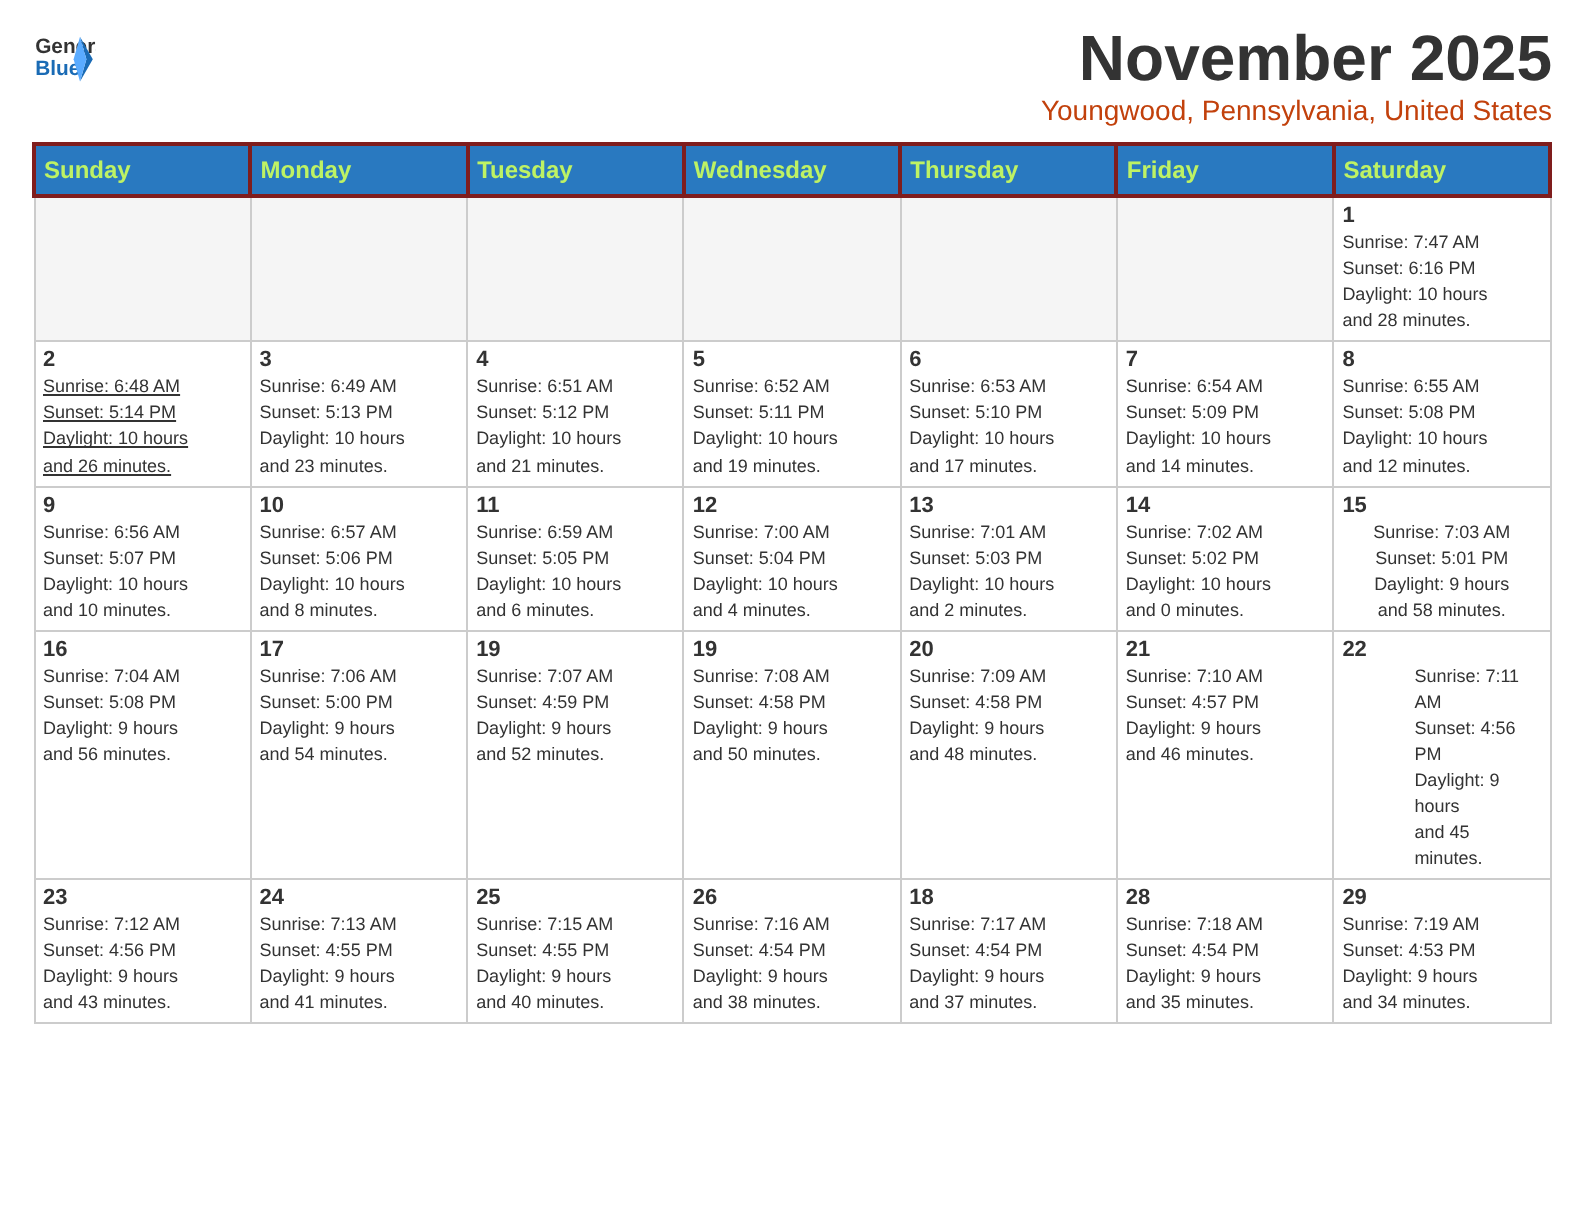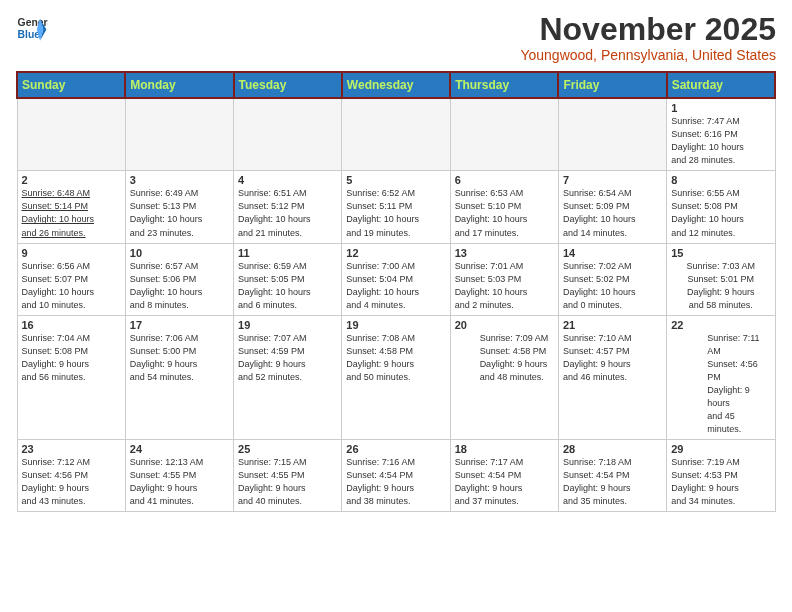--- a/index.html
+++ b/index.html
@@ -254,21 +254,21 @@
           </td>
           <td>
             <span class="day-num">19</span>
             <div class="day-info" style="white-space: pre-line;">Sunrise: 7:08 AM
 Sunset: 4:58 PM
 Daylight: 9 hours
 and 50 minutes.</div>
           </td>
           <td>
             <span class="day-num">20</span>
-            <div class="day-info" style="white-space: pre-line; margin-left: 25px;">Sunrise: 7:09 AM
+            <div class="day-info" style="white-space: pre-line;">Sunrise: 7:09 AM
 Sunset: 4:58 PM
 Daylight: 9 hours
 and 48 minutes.</div>
           </td>
           <td>
             <span class="day-num">21</span>
             <div class="day-info" style="white-space: pre-line;">Sunrise: 7:10 AM
 Sunset: 4:57 PM
 Daylight: 9 hours
 and 46 minutes.</div>
@@ -284,21 +284,21 @@
         <tr>
           <td>
             <span class="day-num">23</span>
             <div class="day-info" style="white-space: pre-line;">Sunrise: 7:12 AM
 Sunset: 4:56 PM
 Daylight: 9 hours
 and 43 minutes.</div>
           </td>
           <td>
             <span class="day-num">24</span>
-            <div class="day-info" style="white-space: pre-line;">Sunrise: 12:13 AM
+            <div class="day-info" style="white-space: pre-line;">Sunrise: 7:13 AM
 Sunset: 4:55 PM
 Daylight: 9 hours
 and 41 minutes.</div>
           </td>
           <td>
             <span class="day-num">25</span>
             <div class="day-info" style="white-space: pre-line;">Sunrise: 7:15 AM
 Sunset: 4:55 PM
 Daylight: 9 hours
 and 40 minutes.</div>

